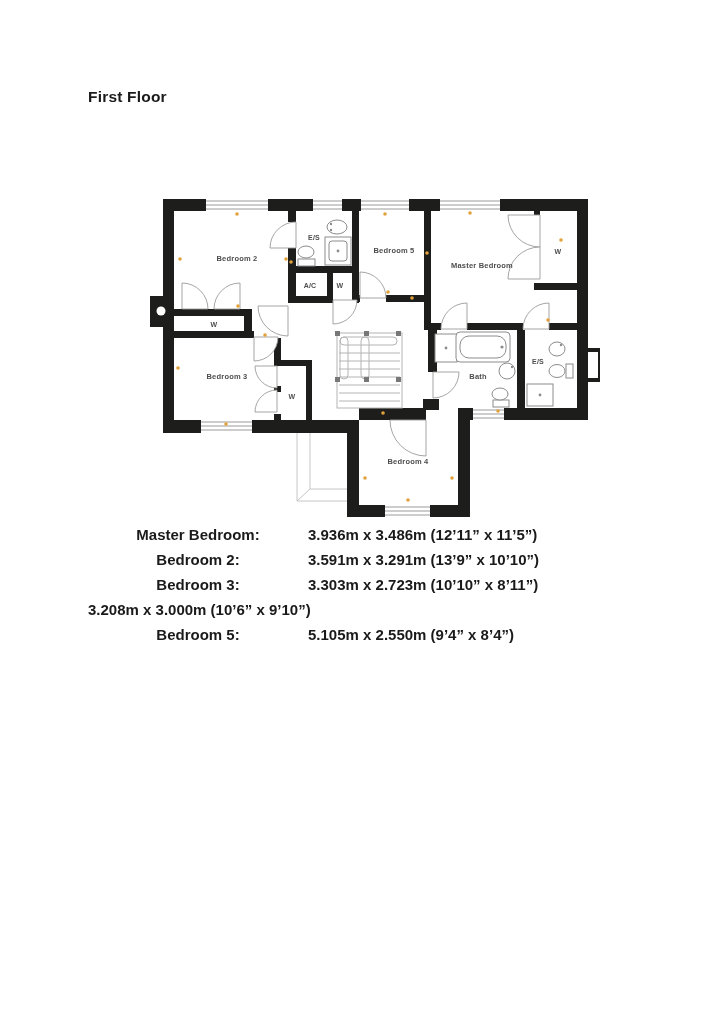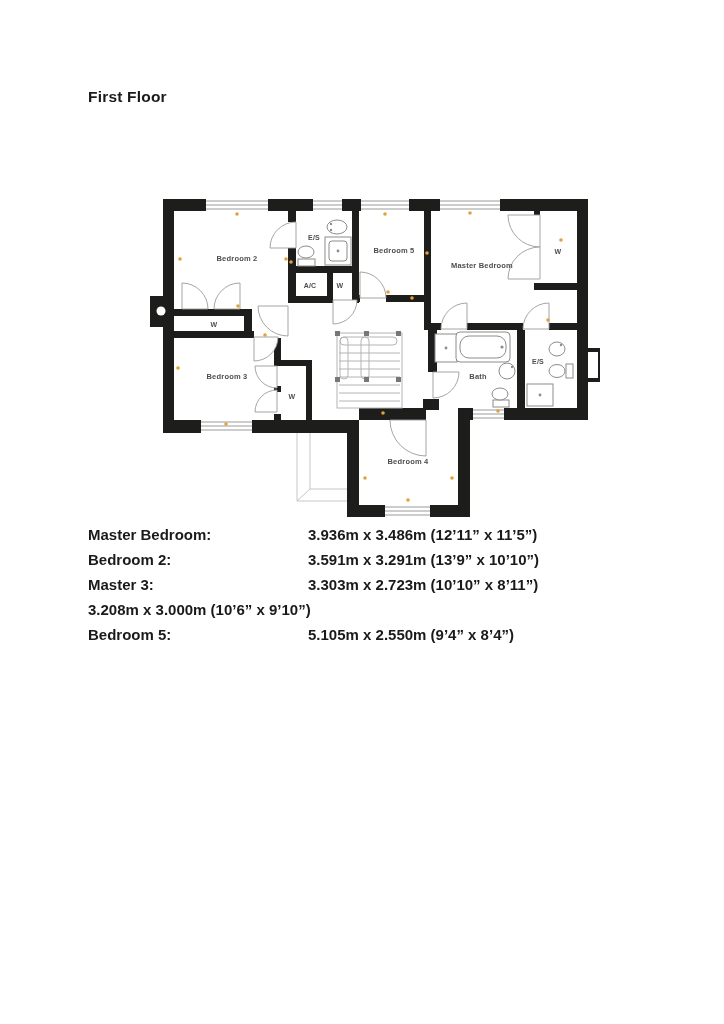--- a/index.html
+++ b/index.html
@@ -1,17 +1,17 @@
 <!DOCTYPE html>
 <html><head>
 <meta charset="utf-8">
 <style>
   html,body{margin:0;padding:0;background:#ffffff;}
   .page{position:relative;width:724px;height:804px;background:#ffffff;overflow:hidden;
-        font-family:"Liberation Sans", sans-serif;color:#1a1a1a;}
+        font-family:"Liberation Sans", sans-serif;color:#1a1a1a;text-align:center;}
   .title{position:absolute;left:88px;top:88px;font-size:15.5px;font-weight:bold;letter-spacing:.2px;}
   .plan{position:absolute;left:148px;top:190px;}
   .dims{position:absolute;left:88px;top:522px;font-size:15px;font-weight:bold;}
   .dim-row{display:flex;line-height:25px;}
   .dim-label{width:220px;}
   .dim-value{white-space:pre;}
   
   .wall{fill:#1d1d1b;stroke:none;}
   .glass{stroke:#9a9a9a;stroke-width:1;}
   .cap{fill:#1d1d1b;}
@@ -281,21 +281,21 @@
   <div class="dims">
     <div class="dim-row">
       <span class="dim-label">Master Bedroom:</span>
       <span class="dim-value">3.936m x 3.486m (12’11” x 11’5”)</span>
     </div>
     <div class="dim-row">
       <span class="dim-label">Bedroom 2:</span>
       <span class="dim-value">3.591m x 3.291m (13’9” x 10’10”)</span>
     </div>
     <div class="dim-row">
-      <span class="dim-label">Master 3:</span>
+      <span class="dim-label">Bedroom 3:</span>
       <span class="dim-value">3.303m x 2.723m (10’10” x 8’11”)</span>
     </div>
     <div class="dim-row">
       <span class="dim-value">3.208m x 3.000m (10’6” x 9’10”)</span>
     </div>
     <div class="dim-row">
       <span class="dim-label">Bedroom 5:</span>
       <span class="dim-value">5.105m x 2.550m (9’4” x 8’4”)</span>
     </div>
   </div>

